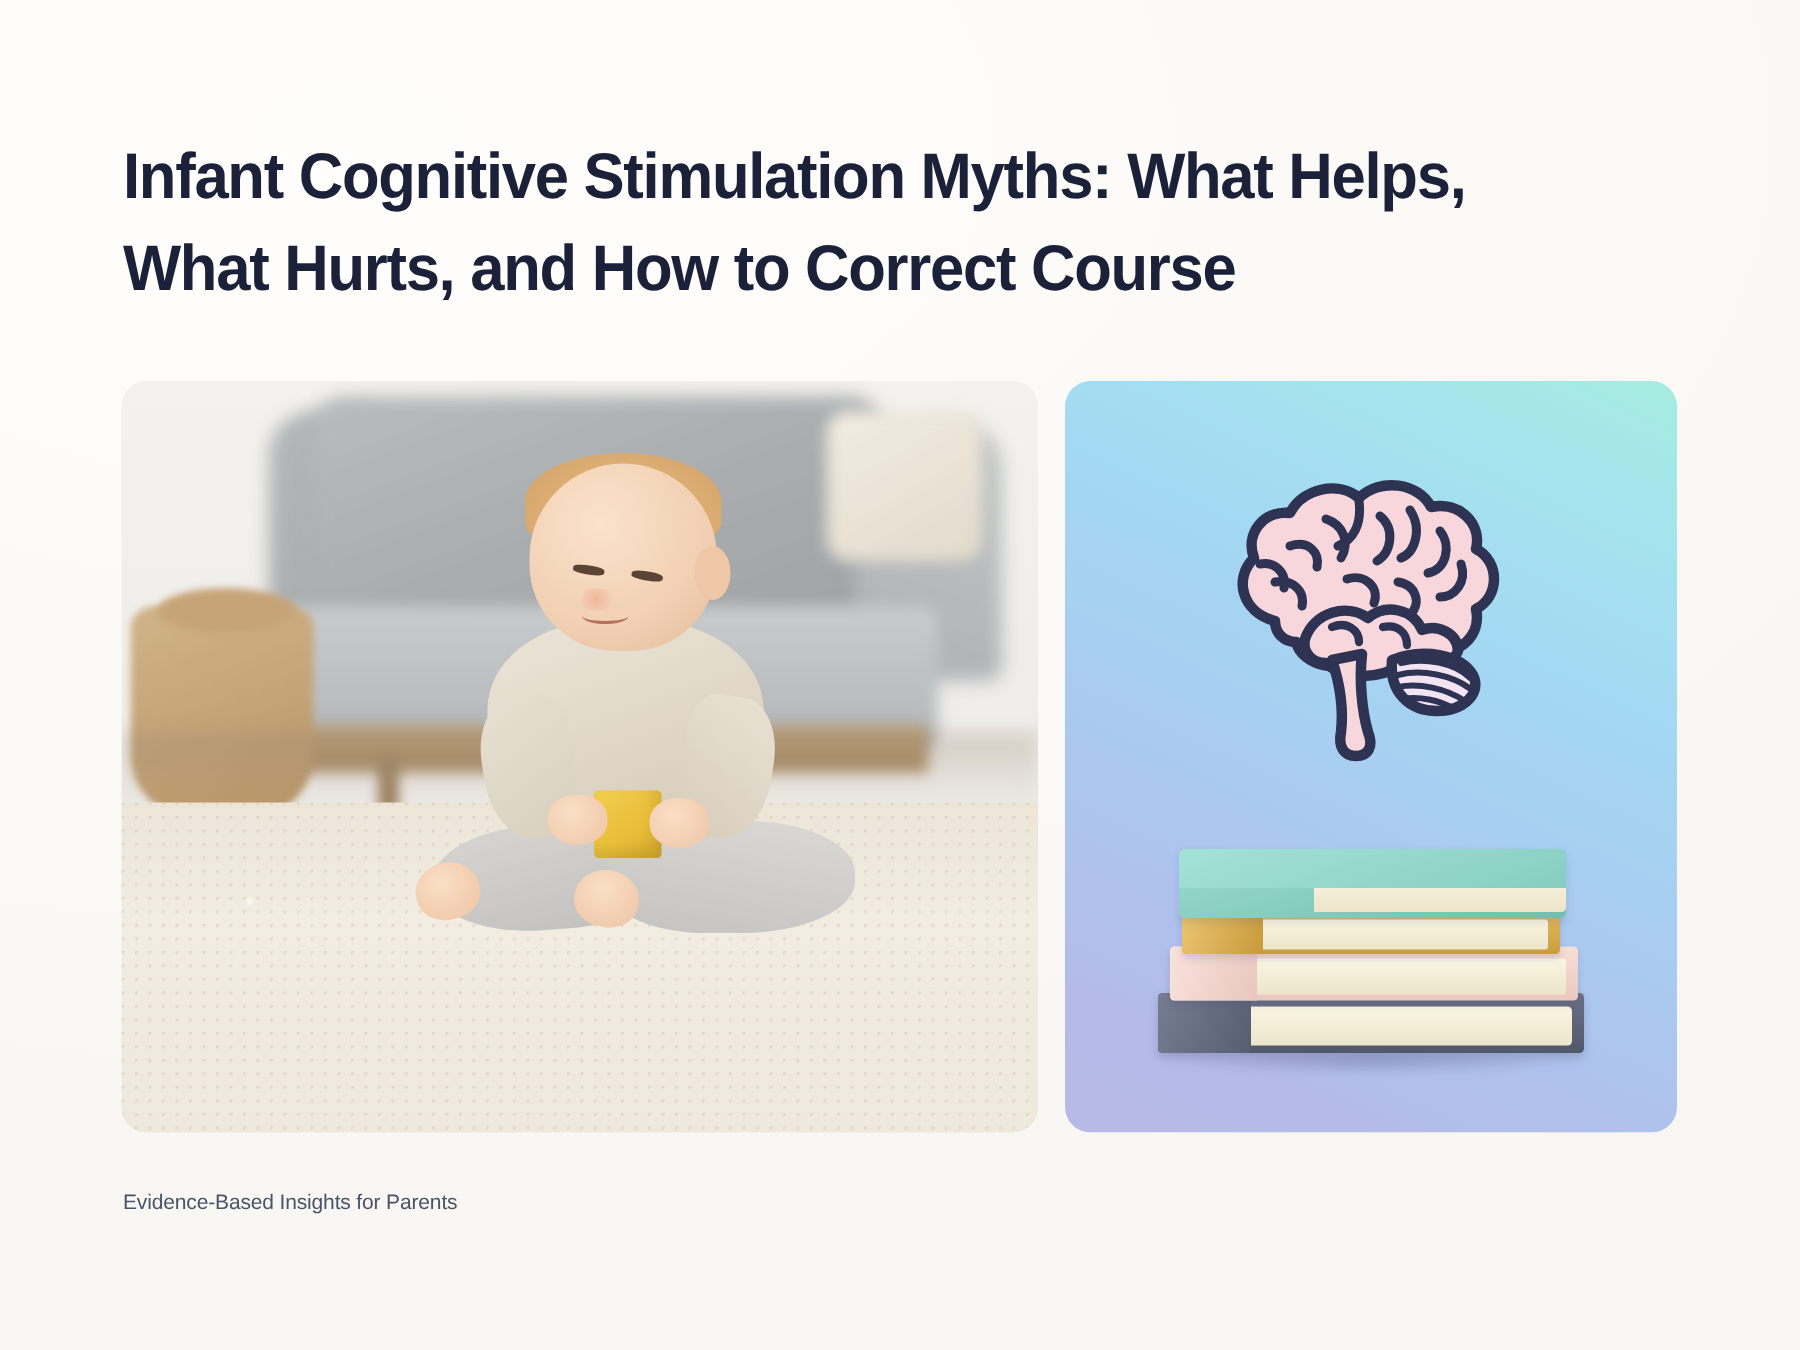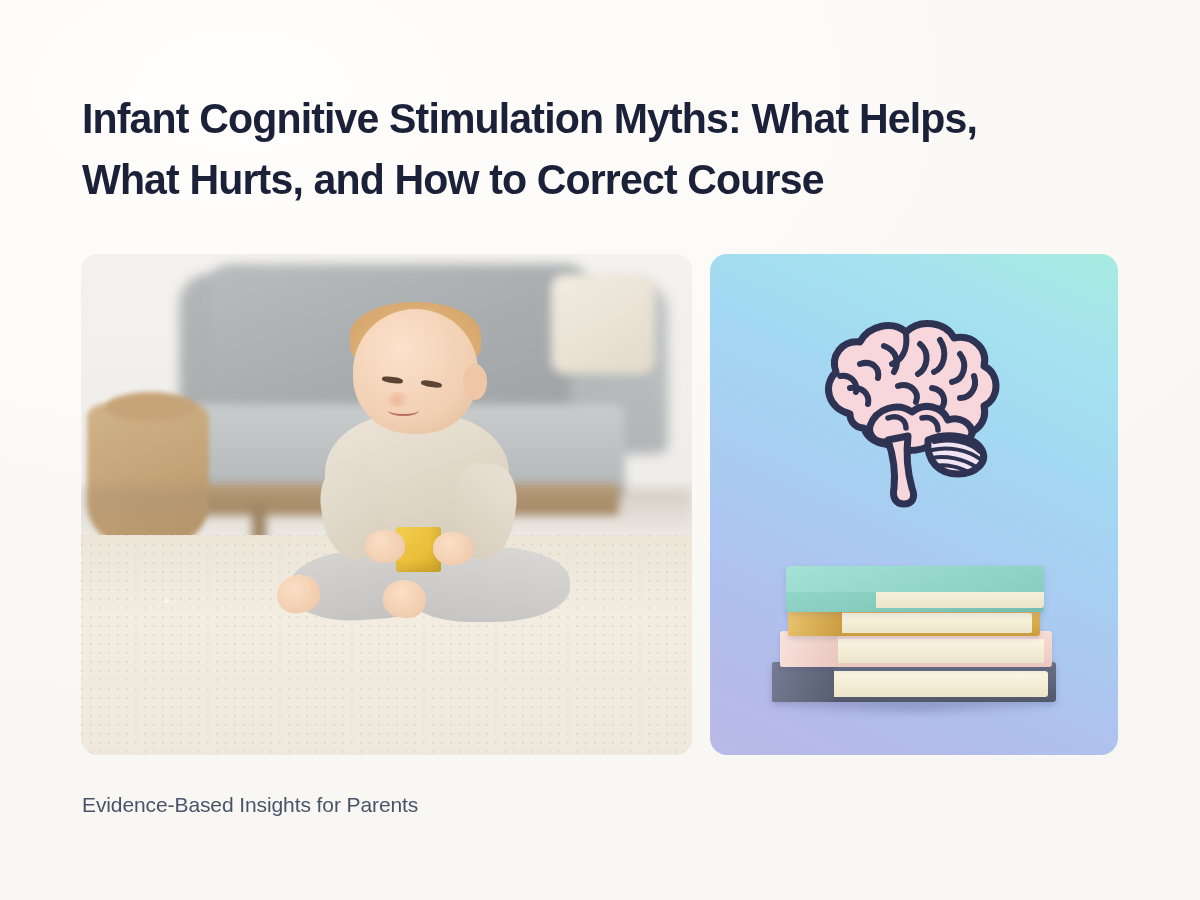--- a/index.html
+++ b/index.html
@@ -238,21 +238,21 @@
   .books-shadow {
     position:absolute; left:4%; bottom:4px; width:92%; height:16px;
     background:radial-gradient(ellipse at 50% 50%, rgba(80,80,130,.30) 0%, rgba(80,80,130,0) 72%);
     filter:blur(3px);
   }
 
   
   #subtitle {
     position:absolute;
     left:82px; top:793px;
-    font-size:21px;
+    font-size:14px;
     font-weight:400;
     letter-spacing:-0.1px;
     color:#4a5468;
     font-family:"Liberation Sans", sans-serif;
   }
 </style>
 </head>
 <body>
 
 <div id="slide">

